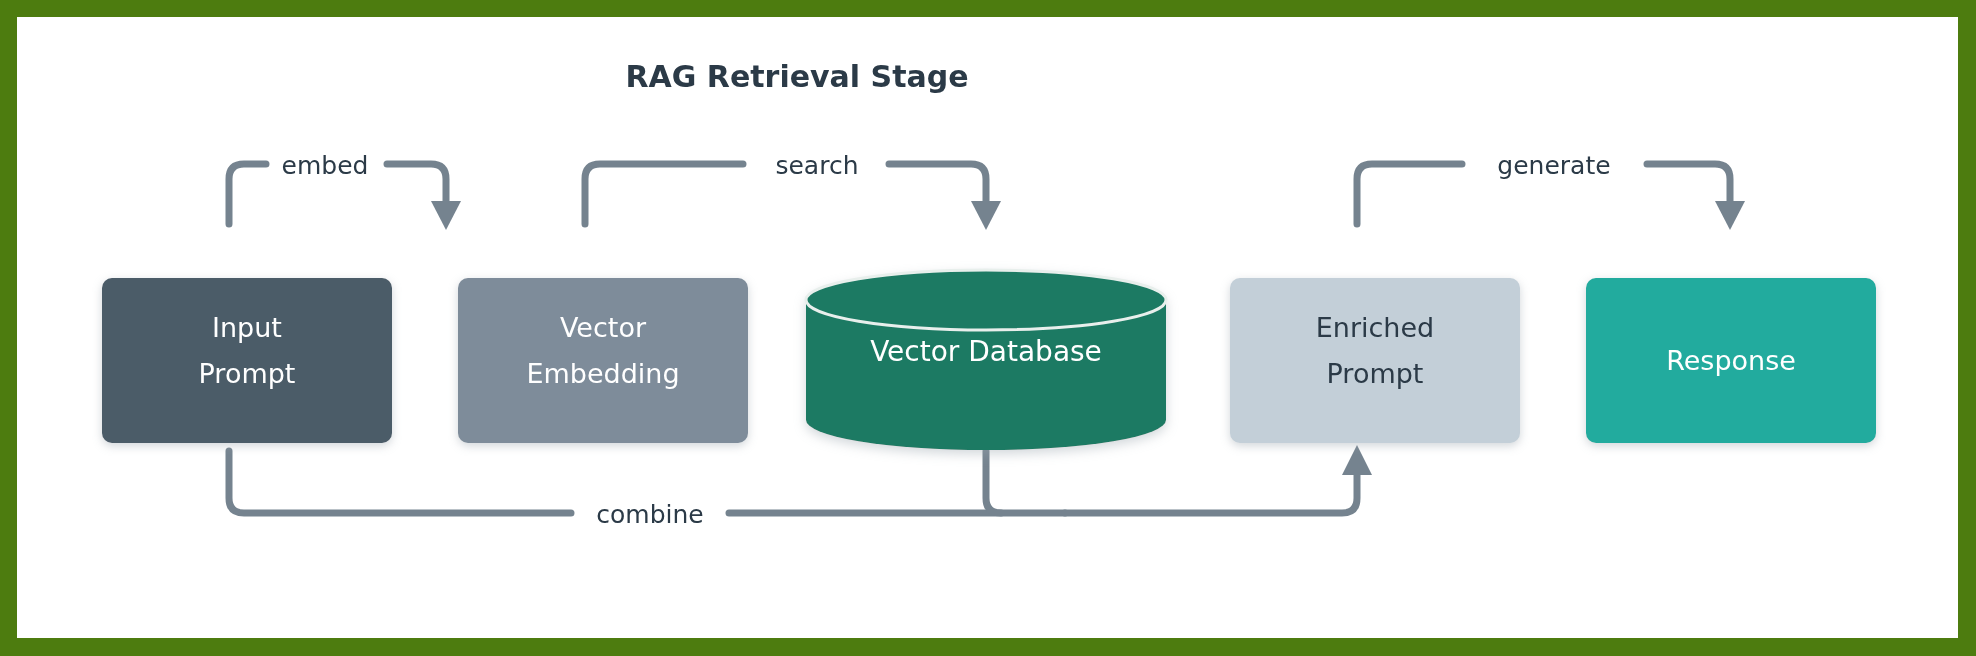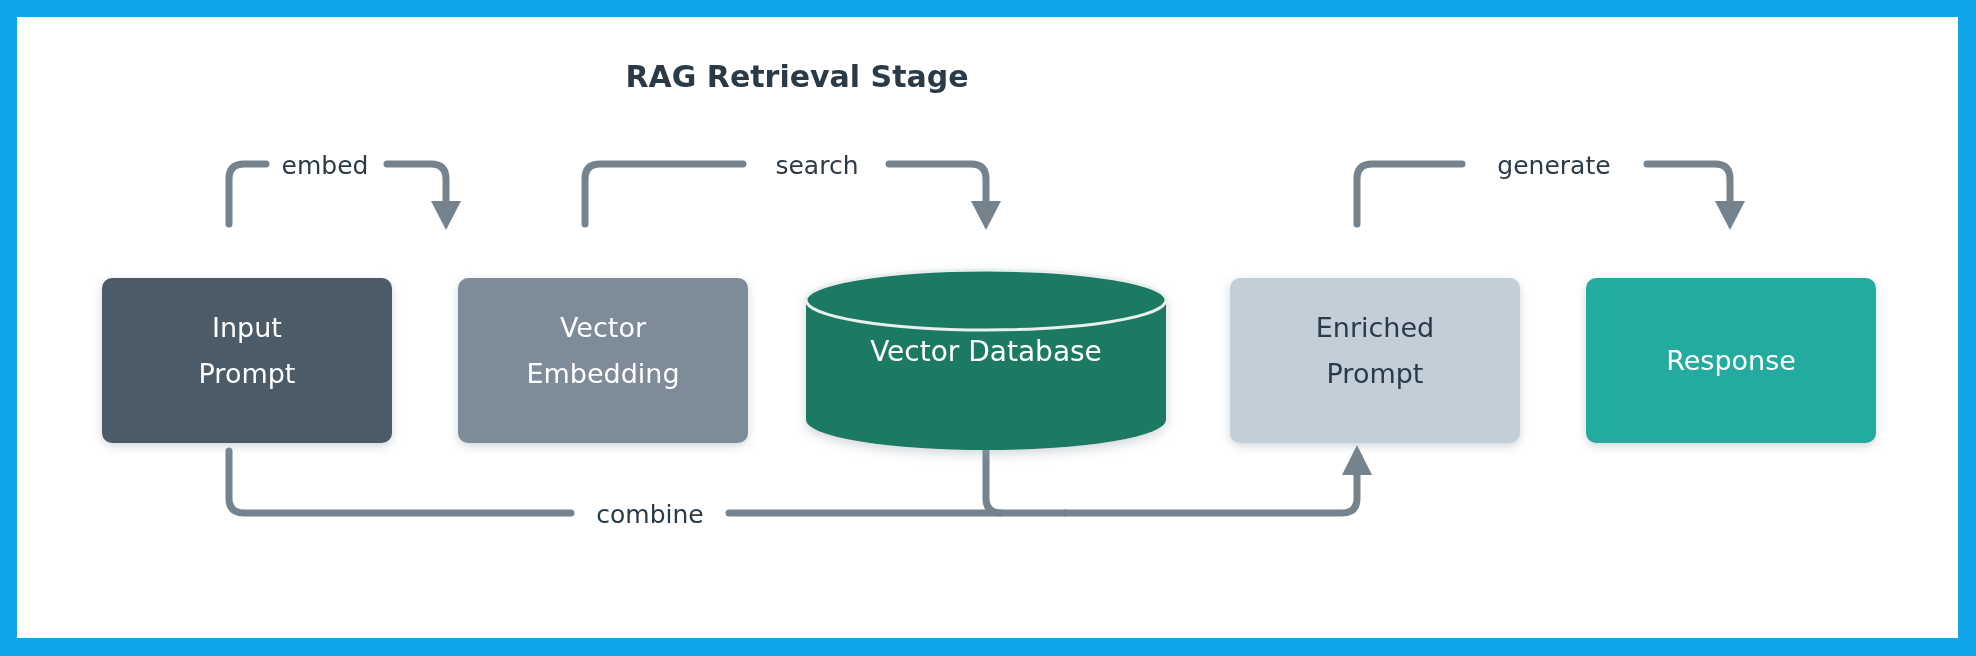--- a/index.html
+++ b/index.html
@@ -11,21 +11,21 @@
     width: 1976px;
     height: 656px;
     overflow: hidden;
     font-family: "DejaVu Sans", sans-serif;
   }
   #frame {
     position: absolute;
     left: 0; top: 0;
     width: 1976px;
     height: 656px;
-    background: #0ea5e9;
+    background: #4d7c0f;
     box-sizing: border-box;
   }
   #canvas {
     position: absolute;
     left: 17px;
     top: 17px;
     width: 1941px;
     height: 621px;
     background: #ffffff;
     overflow: hidden;

